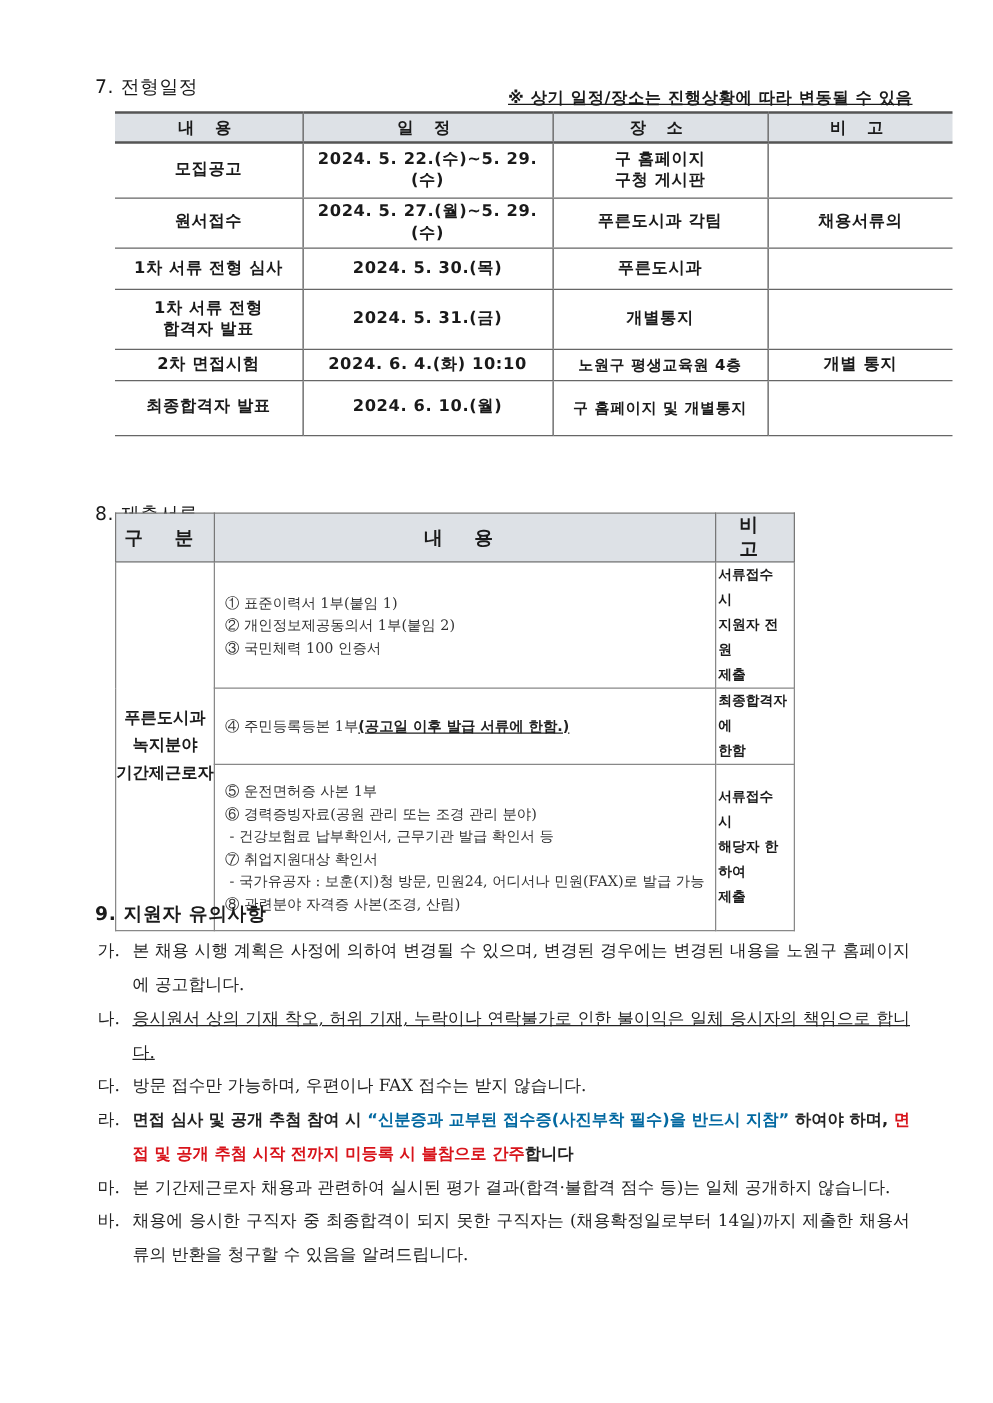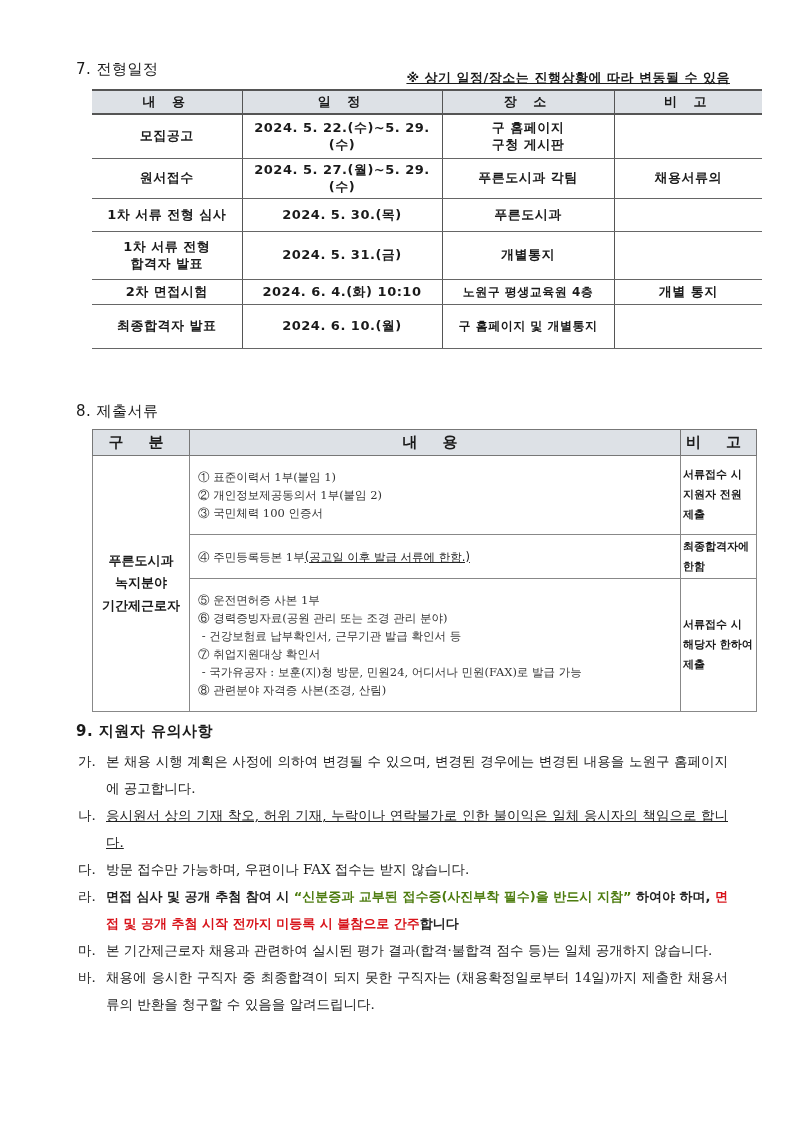--- a/index.html
+++ b/index.html
@@ -11,36 +11,36 @@
 
   
   table.sched { position: absolute; left: 92px; top: 89px; width: 670px; border-collapse: collapse; font-size: 13px; font-weight: bold; }
   table.sched th { background: #dde1e6; height: 24px; font-weight: bold; font-size: 13px; letter-spacing: 6px; border-top: 2px solid #555; border-bottom: 2px solid #555; }
   table.sched td { text-align: center; border-bottom: 1.5px solid #666; padding: 2px 4px; line-height: 1.35; letter-spacing: 0.5px; }
   table.sched td + td, table.sched th + th { border-left: 1px solid #555; text-align: center; }
   table.sched tr.tall td { height: 44px; }
   table.sched tr.short td { height: 25px; }
 
   
-  table.docs { position: absolute; left: 92px; top: 429px; width: 665px; border-collapse: collapse; font-size: 12px; border: 1px solid #555; }
+  table.docs { position: absolute; left: 92px; top: 410px; width: 544px; border-collapse: collapse; font-size: 12px; border: 1px solid #555; }
   table.docs th { background: #dde1e6; height: 26px; font-size: 15px; font-weight: bold; letter-spacing: 10px; border: 1px solid #777; }
   table.docs td { border: 1px solid #888; vertical-align: middle; }
   td.cat { width: 97px; text-align: center; font-size: 13px; font-weight: bold; line-height: 1.7; }
   td.content { padding: 12px 8px; font-family: "DejaVu Serif", "Liberation Serif", serif; font-size: 11.5px; line-height: 18px; color: #333; }
   td.note { width: 76px; font-size: 11px; font-weight: bold; line-height: 20px; padding: 0 2px; }
-  .u-bold { font-family: "DejaVu Sans", sans-serif; font-weight: normal; text-decoration: underline; color: #222; }
+  .u-bold { font-family: "DejaVu Sans", sans-serif; font-weight: bold; text-decoration: underline; color: #222; }
 
   
   .notes { position: absolute; left: 78px; top: 748px; width: 650px; font-family: "DejaVu Serif", "Liberation Serif", serif; font-size: 13.5px; color: #222; }
   .note-item { display: flex; line-height: 27px; }
   .note-mark { width: 28px; flex: none; }
   .note-body { flex: 1; text-align: justify; }
   .underline { text-decoration: underline; }
   .bold-sans { font-family: "DejaVu Sans", sans-serif; font-weight: bold; font-size: 13px; }
-  .blue { color: #4d7c0f; }
+  .blue { color: #0369a1; }
   .red { color: #d8141b; }
 </style>
 </head>
 <body>
 
 <div class="sec-head" style="top:60px;">7. 전형일정</div>
 <div class="notice">※ 상기 일정/장소는 진행상황에 따라 변동될 수 있음</div>
 
 <table class="sched">
   <thead>

